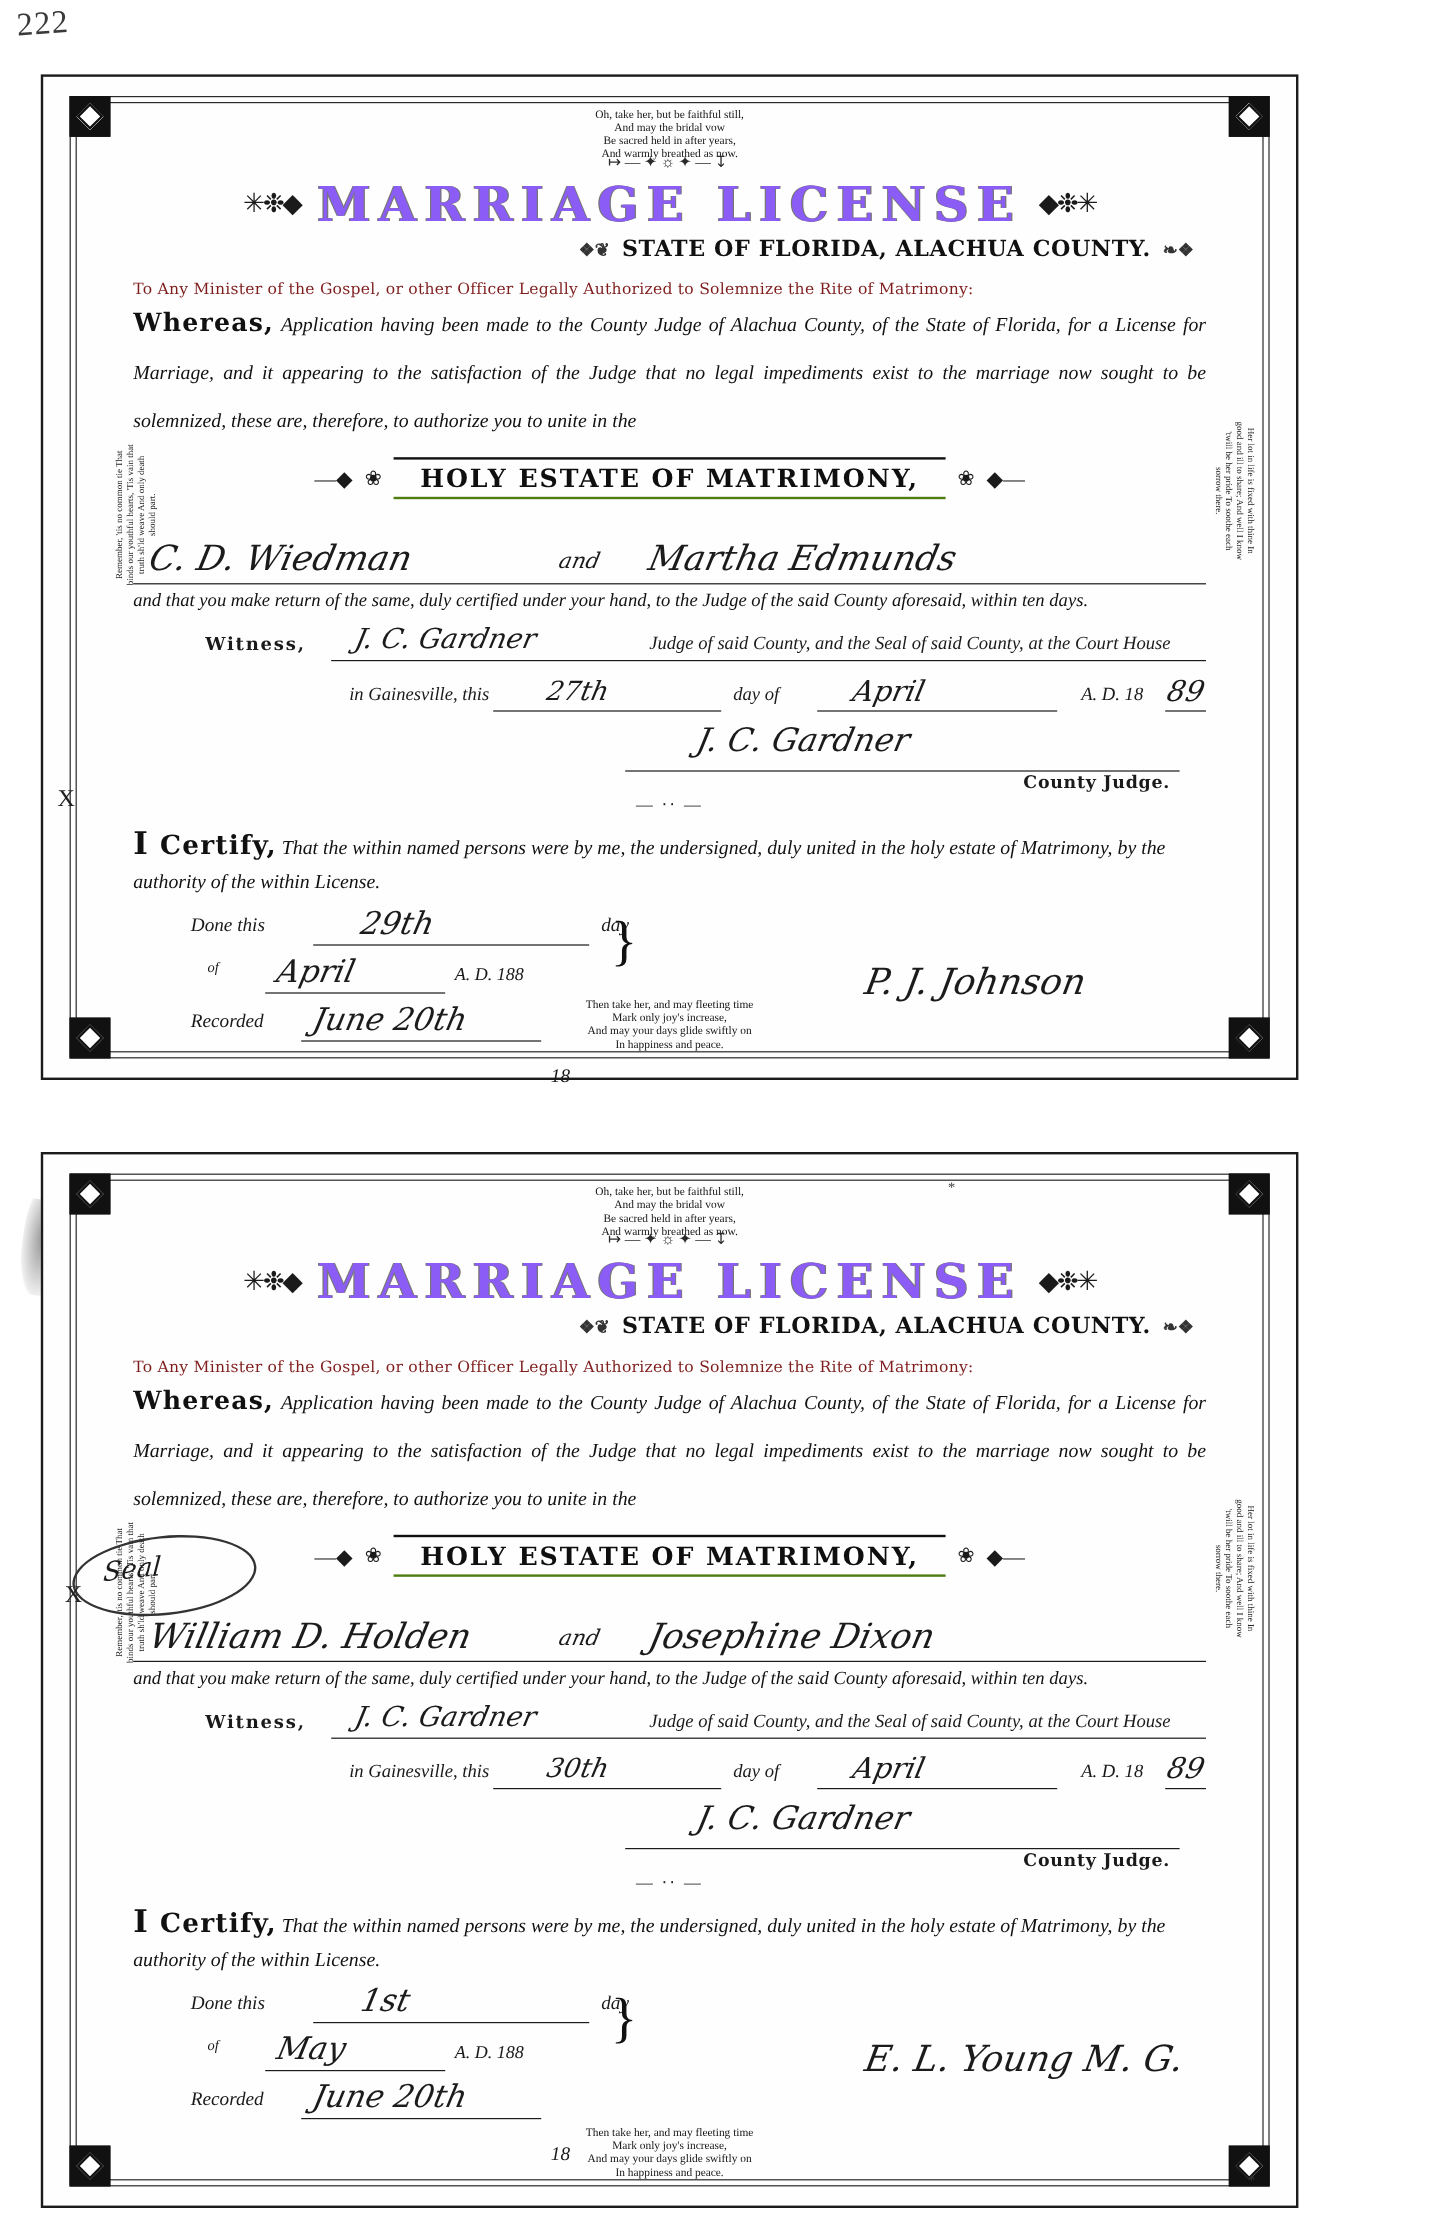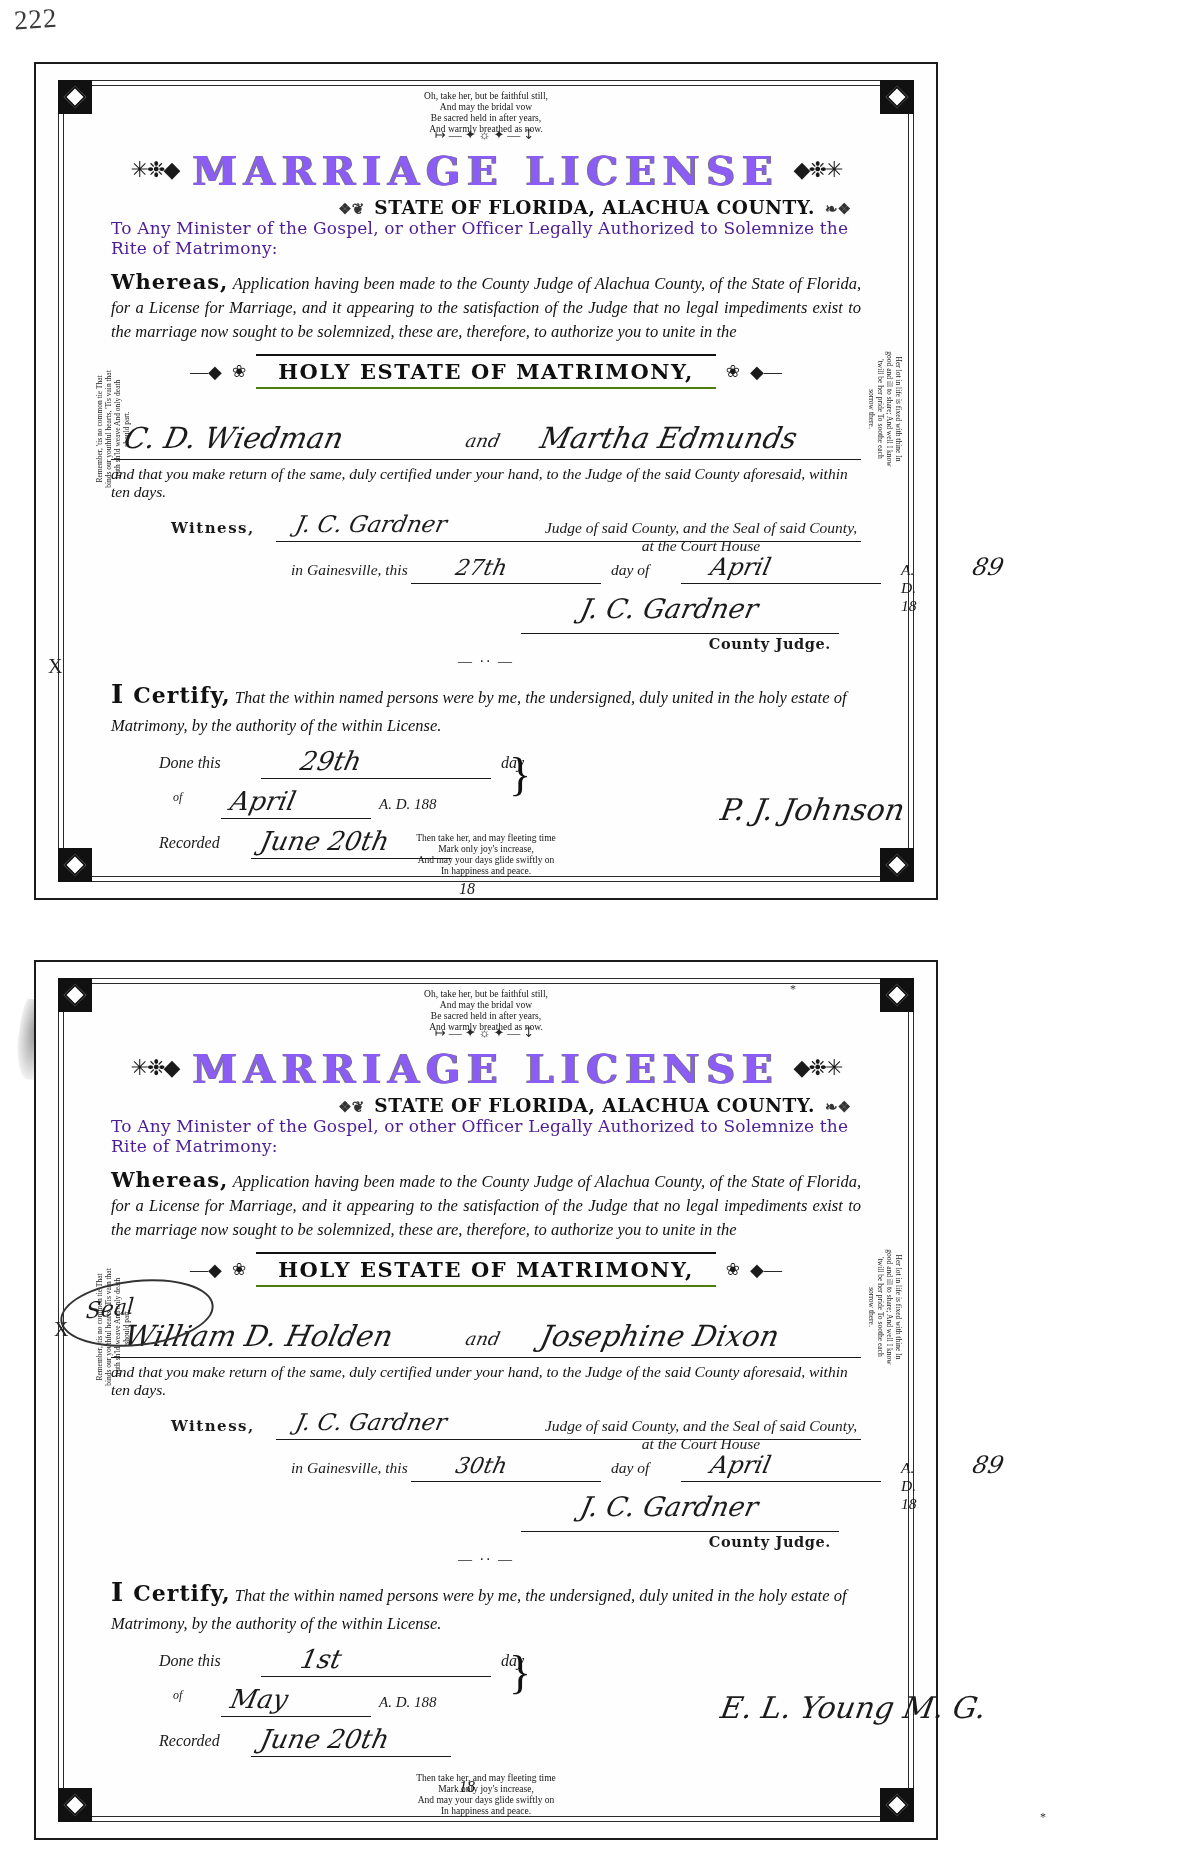--- a/index.html
+++ b/index.html
@@ -16,21 +16,21 @@
     left:14px; top:4px;
     font-family:"Liberation Serif", serif;
     font-size:27px;
     color:#3a3a3a;
     letter-spacing:1px;
     transform:rotate(-4deg);
   }
   .cert{
     position:absolute;
     left:34px;
-    width:904px;
+    width:1048px;
     border:2px solid #1b1b1b;
     background:#fefefe;
     box-sizing:border-box;
   }
   .cert.first{ top:62px; height:838px; }
   .cert.second{ top:960px; height:880px; }
 
   .inner{
     position:absolute;
     left:22px; right:22px; top:16px; bottom:16px;
@@ -115,29 +115,29 @@
     text-align:right;
     margin-top:2px;
     font-family:"DejaVu Serif", serif;
     font-weight:bold;
     font-size:18.5px;
     letter-spacing:0.5px;
     color:#111;
   }
   .subtitle-row .sw{ font-size:15px; color:#333; padding:0 10px; letter-spacing:0;}
   .addr-line{
-    font-family:"DejaVu Serif", serif;
-    font-size:17px;
-    color:#4c1d95;
+    margin-top:16px;
+    font-family:"DejaVu Serif", serif;
+    font-size:13px;
+    color:#7f1d1d;
     letter-spacing:0.2px;
   }
   .whereas{
-    margin-top:12px;
     font-size:16.5px;
-    line-height:24px;
+    line-height:40px;
     font-style:italic;
     color:#111;
     text-align:justify;
   }
   .whereas .lead{
     font-family:"DejaVu Serif", serif;
     font-style:normal;
     font-weight:bold;
     font-size:21px;
     letter-spacing:1px;

